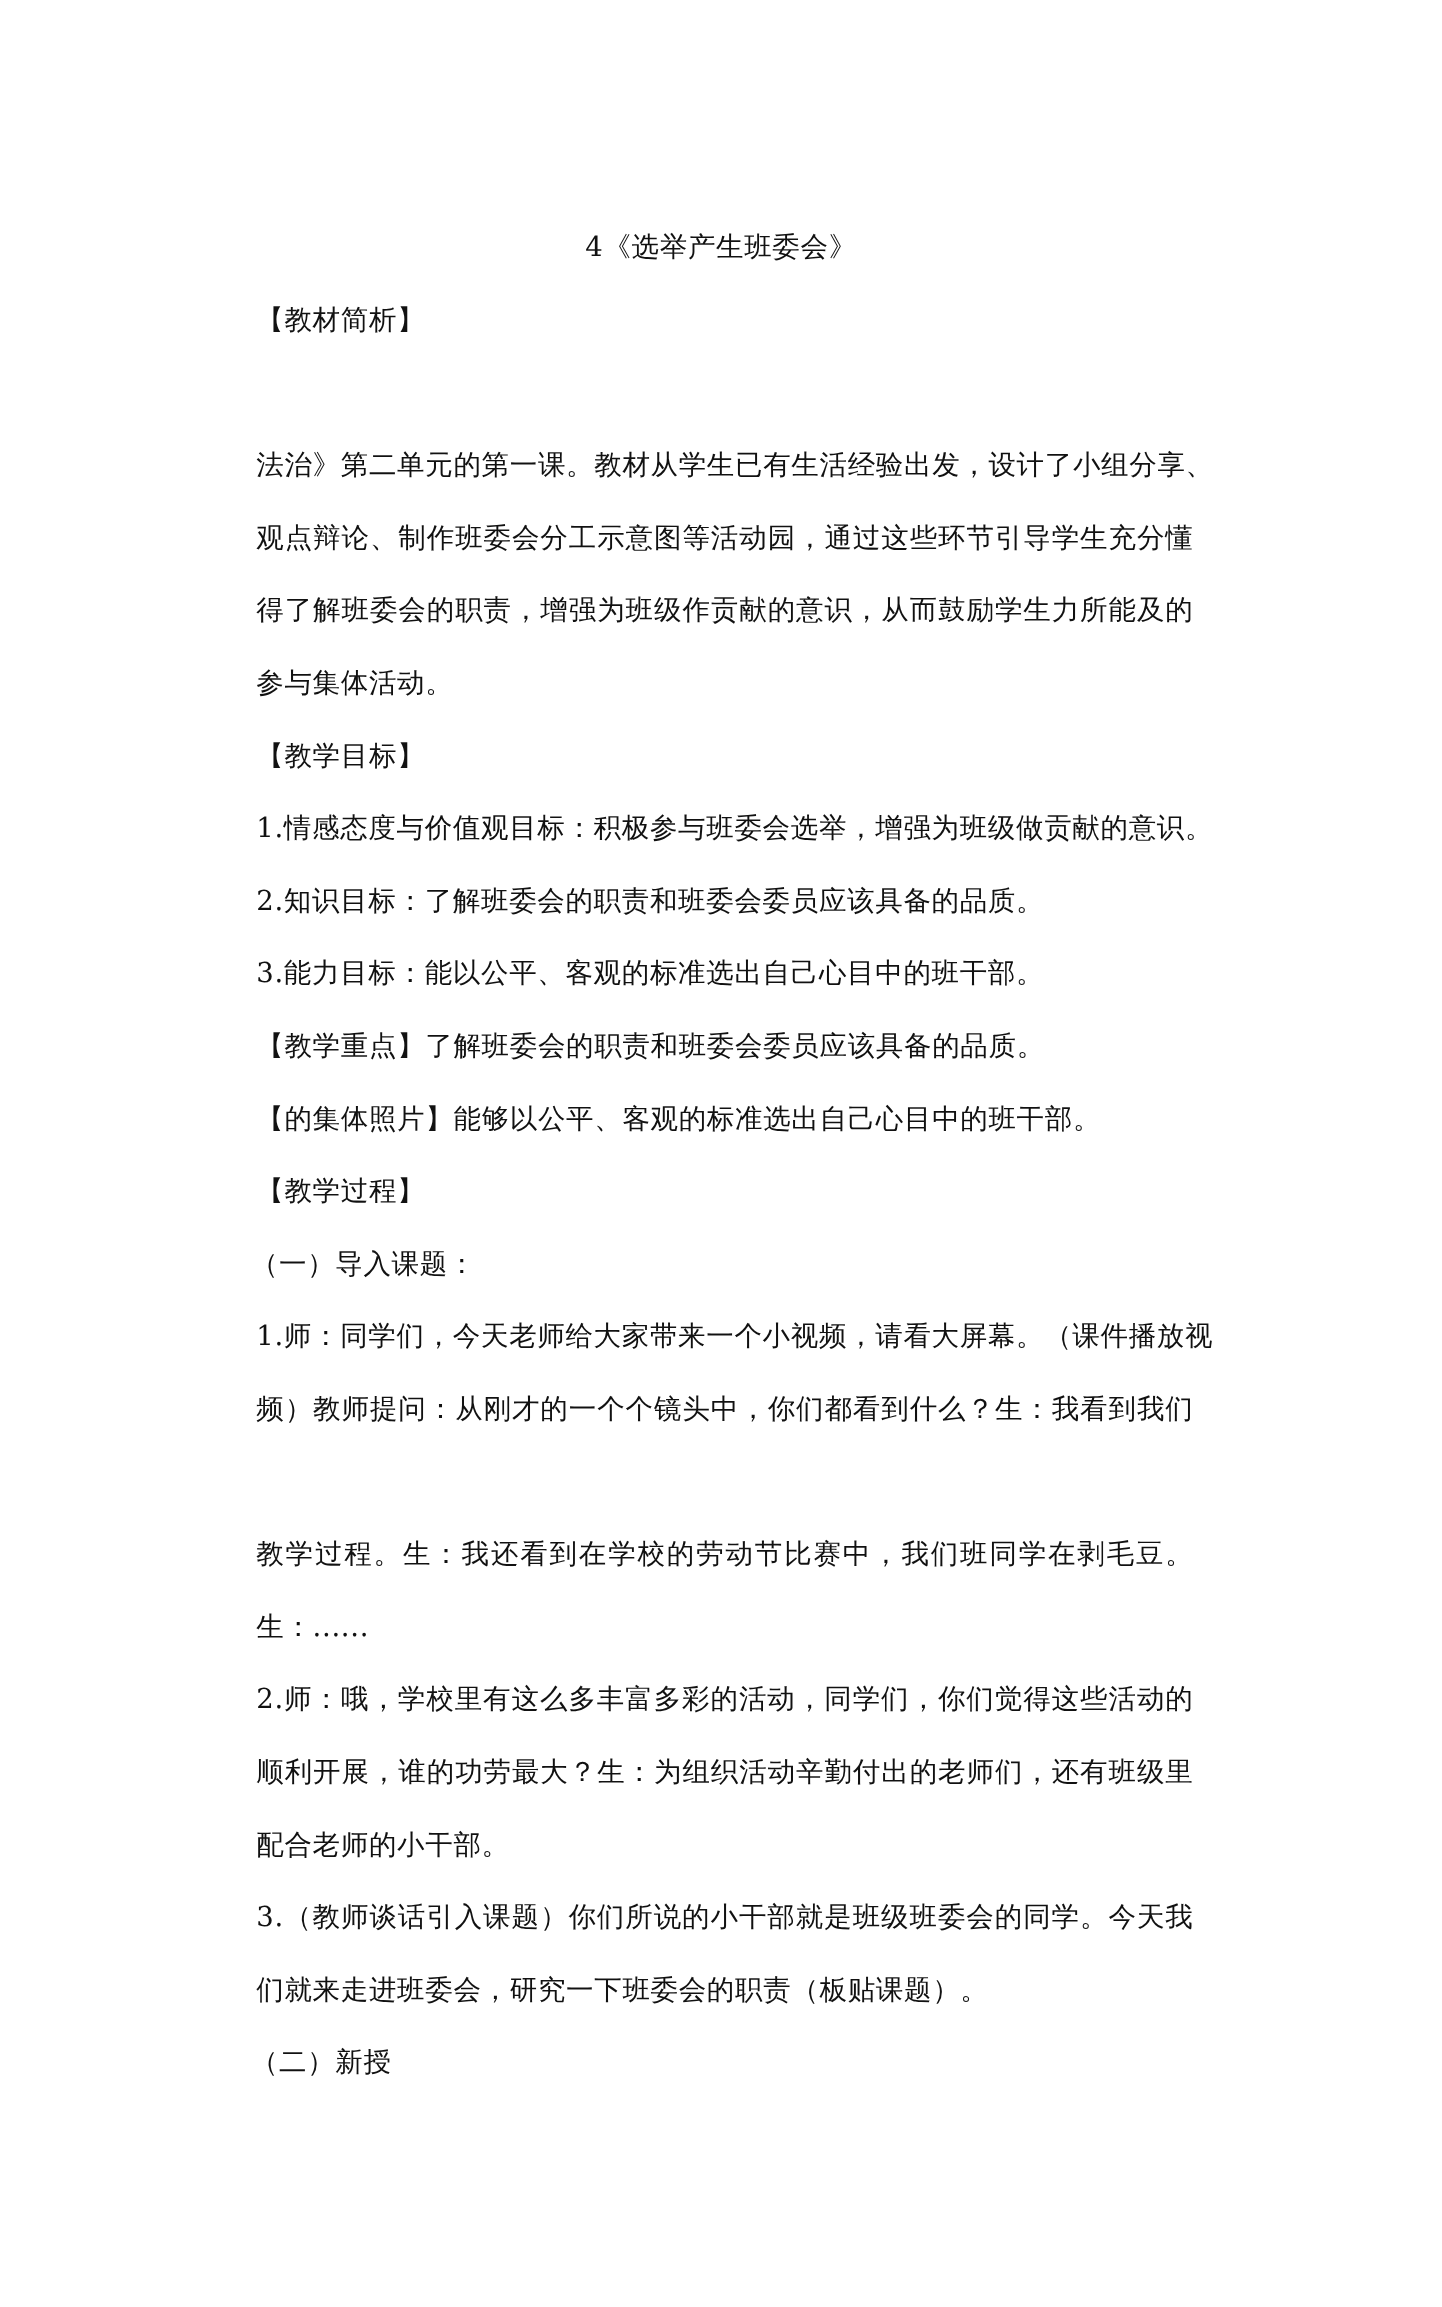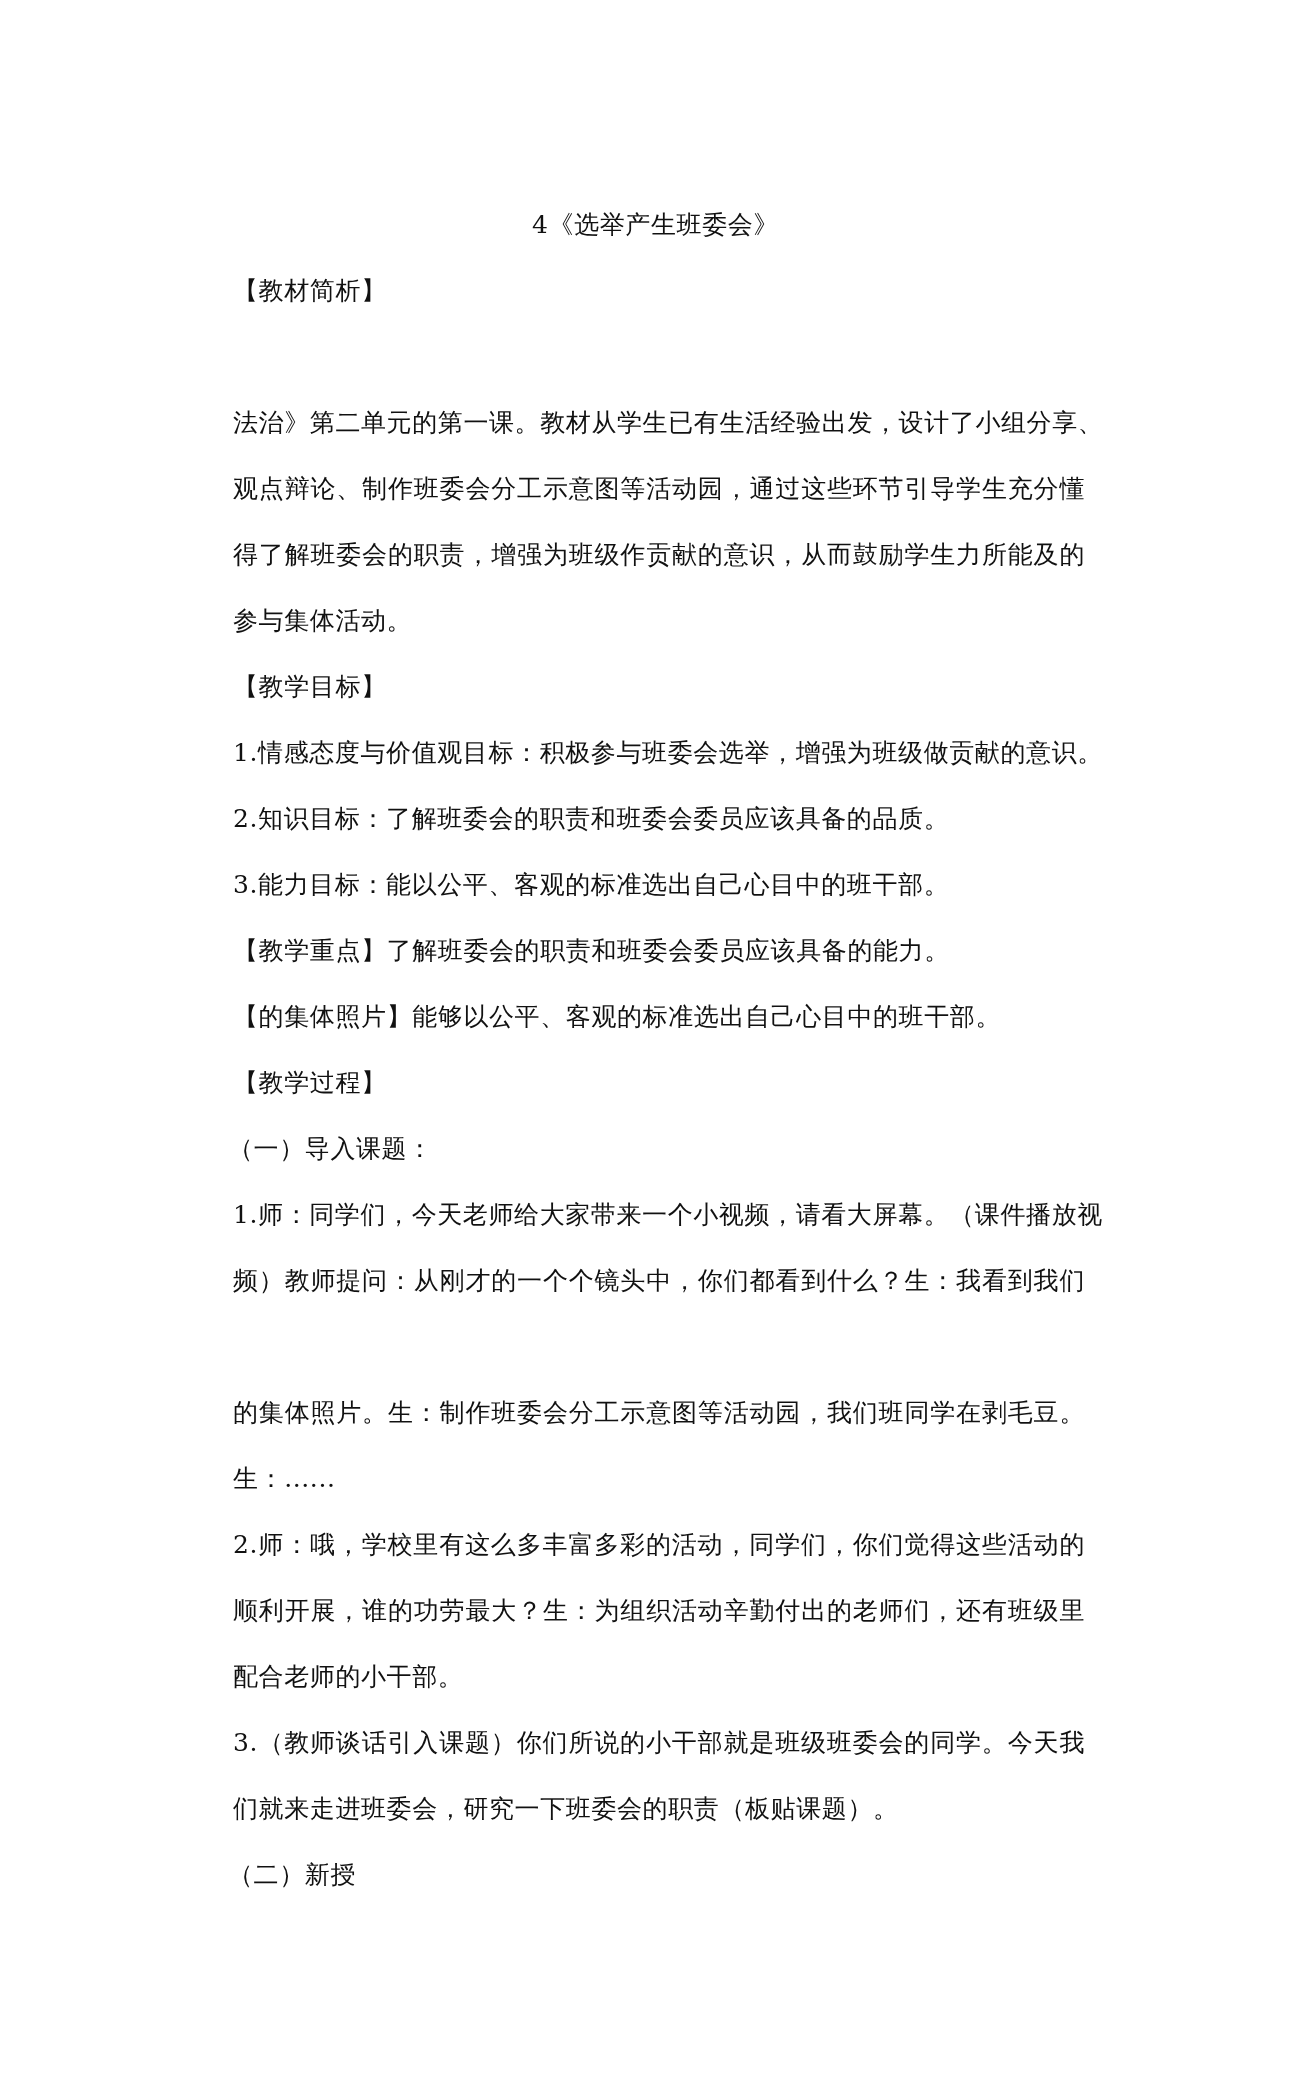--- a/index.html
+++ b/index.html
@@ -32,33 +32,33 @@
   <div class="line just" style="top:473px;">观点辩论、制作班委会分工示意图等活动园，通过这些环节引导学生充分懂</div>
   <div class="line just" style="top:539px;">得了解班委会的职责，增强为班级作贡献的意识，从而鼓励学生力所能及的</div>
   <div class="line" style="top:605px;">参与集体活动。</div>
 
   <div class="line heading" style="top:671px;">【教学目标】</div>
   <div class="line" style="top:737px;">1.情感态度与价值观目标：积极参与班委会选举，增强为班级做贡献的意识。</div>
   <div class="line" style="top:803px;">2.知识目标：了解班委会的职责和班委会委员应该具备的品质。</div>
   <div class="line" style="top:869px;">3.能力目标：能以公平、客观的标准选出自己心目中的班干部。</div>
 
   <div class="line" style="top:935px;">
-    <span>【教学重点】</span><span>了解班委会的职责和班委会委员应该具备的能力。</span>
+    <span>【教学重点】</span><span>了解班委会的职责和班委会委员应该具备的品质。</span>
   </div>
 
   <div class="line" style="top:1001px;">
     <span>【的集体照片】</span><span>能够以公平、客观的标准选出自己心目中的班干部。</span>
   </div>
 
   <div class="line heading" style="top:1067px;">【教学过程】</div>
   <div class="line sub" style="top:1133px;">（一）导入课题：</div>
 
   <div class="line just" style="top:1199px;">1.师：同学们，今天老师给大家带来一个小视频，请看大屏幕。（课件播放视</div>
   <div class="line just" style="top:1265px;">频）教师提问：从刚才的一个个镜头中，你们都看到什么？生：我看到我们</div>
-  <div class="line just" style="top:1397px;">的集体照片。生：制作班委会分工示意图等活动园，我们班同学在剥毛豆。</div>
+  <div class="line just" style="top:1397px;">教学过程。生：我还看到在学校的劳动节比赛中，我们班同学在剥毛豆。</div>
   <div class="line" style="top:1463px;">生：......</div>
 
   <div class="line just" style="top:1529px;">2.师：哦，学校里有这么多丰富多彩的活动，同学们，你们觉得这些活动的</div>
   <div class="line just" style="top:1595px;">顺利开展，谁的功劳最大？生：为组织活动辛勤付出的老师们，还有班级里</div>
   <div class="line" style="top:1661px;">配合老师的小干部。</div>
 
   <div class="line just" style="top:1727px;">3.（教师谈话引入课题）你们所说的小干部就是班级班委会的同学。今天我</div>
   <div class="line" style="top:1793px;">们就来走进班委会，研究一下班委会的职责（板贴课题）。</div>
 
   <div class="line sub" style="top:1859px;">（二）新授</div>

